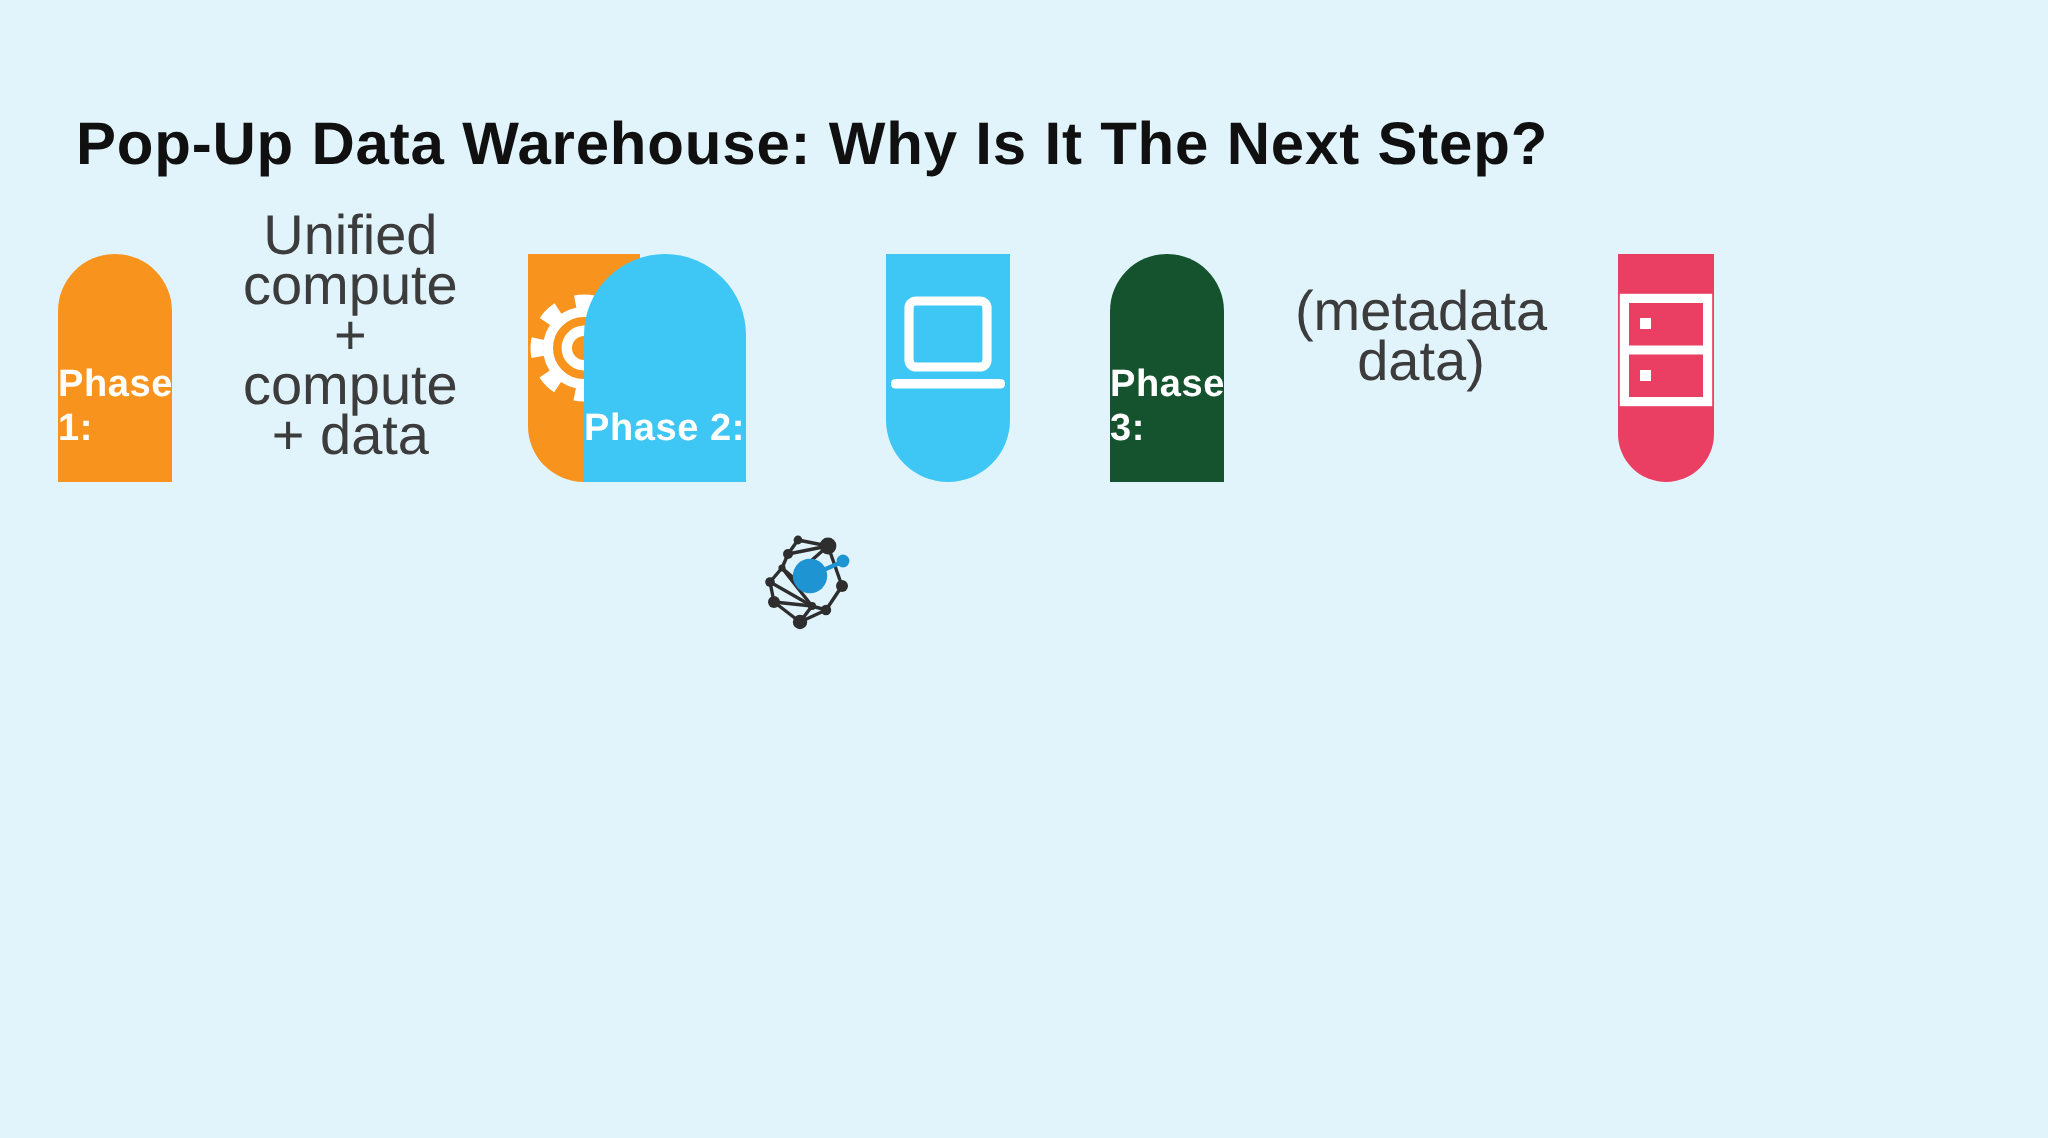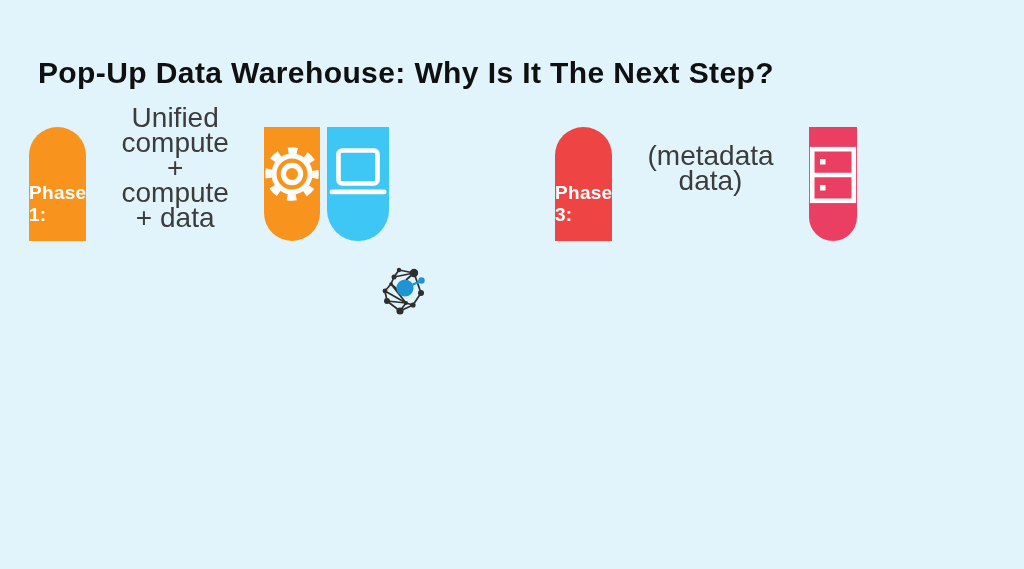--- a/index.html
+++ b/index.html
@@ -103,34 +103,37 @@
           <svg width="56" height="56" viewBox="0 0 56 56" fill="none">
             <circle cx="28" cy="28" r="23.5" stroke="#ffffff" stroke-width="6.5" stroke-dasharray="9.2 9.26" stroke-dashoffset="4.6"></circle>
             <circle cx="28" cy="28" r="18" stroke="#ffffff" stroke-width="5"></circle>
             <circle cx="28" cy="28" r="8.6" stroke="#ffffff" stroke-width="5.2"></circle>
           </svg>
         </span>
       </div>
     </div>
 
     <div class="phase">
+      <div class="half-top" style="background-color: rgb(62, 198, 245);">
+        <span class="phase-label">Phase 2:</span>
+      </div>
       <div class="band">
       </div>
       <div class="half-bottom" style="background-color: rgb(62, 198, 245);">
         <span class="icon-wrap">
           <svg width="62" height="52" viewBox="0 0 62 52" fill="none">
             <rect x="11.5" y="4.5" width="39" height="33" rx="3.5" stroke="#ffffff" stroke-width="4.6"></rect>
             <rect x="2.5" y="43.5" width="57" height="4.8" rx="2.2" fill="#ffffff"></rect>
           </svg>
         </span>
       </div>
     </div>
 
     <div class="phase">
-      <div class="half-top" style="background-color: #ef4444;">
+      <div class="half-top" style="background-color: #14532d;">
         <span class="phase-label">Phase 3:</span>
       </div>
       <div class="band">
         <span>(metadata data)</span>
       </div>
       <div class="half-bottom" style="background-color: rgb(234, 63, 98);">
         <span class="icon-wrap">
           <svg width="48" height="58" viewBox="0 0 48 58" fill="none">
             <rect x="3.2" y="3.2" width="41.6" height="51.6" stroke="#ffffff" stroke-width="4.6"></rect>
             <line x1="3" y1="29" x2="45" y2="29" stroke="#ffffff" stroke-width="4.6"></line>

